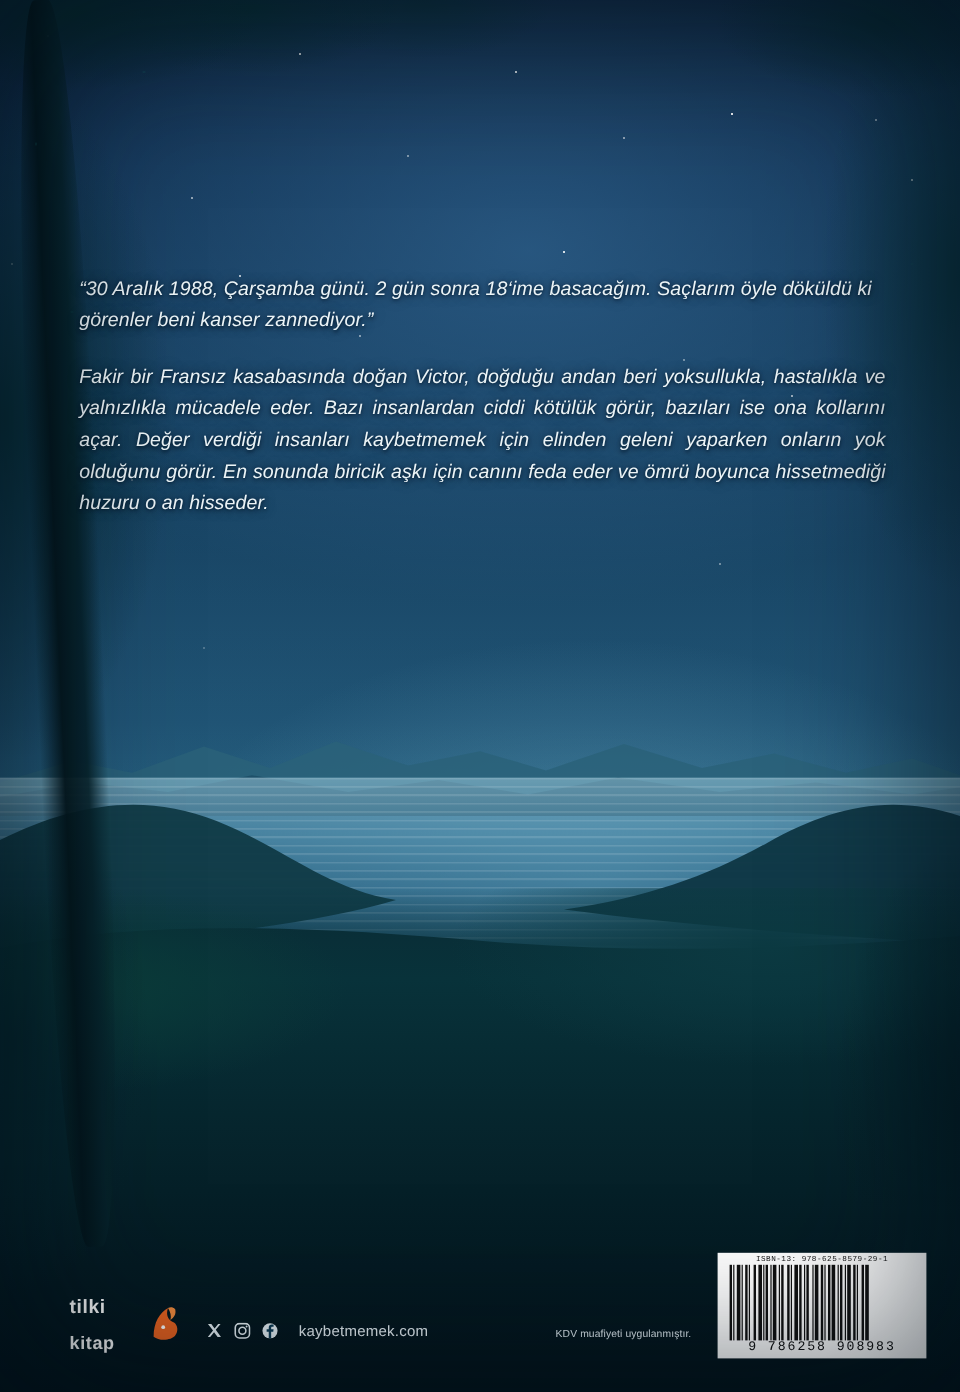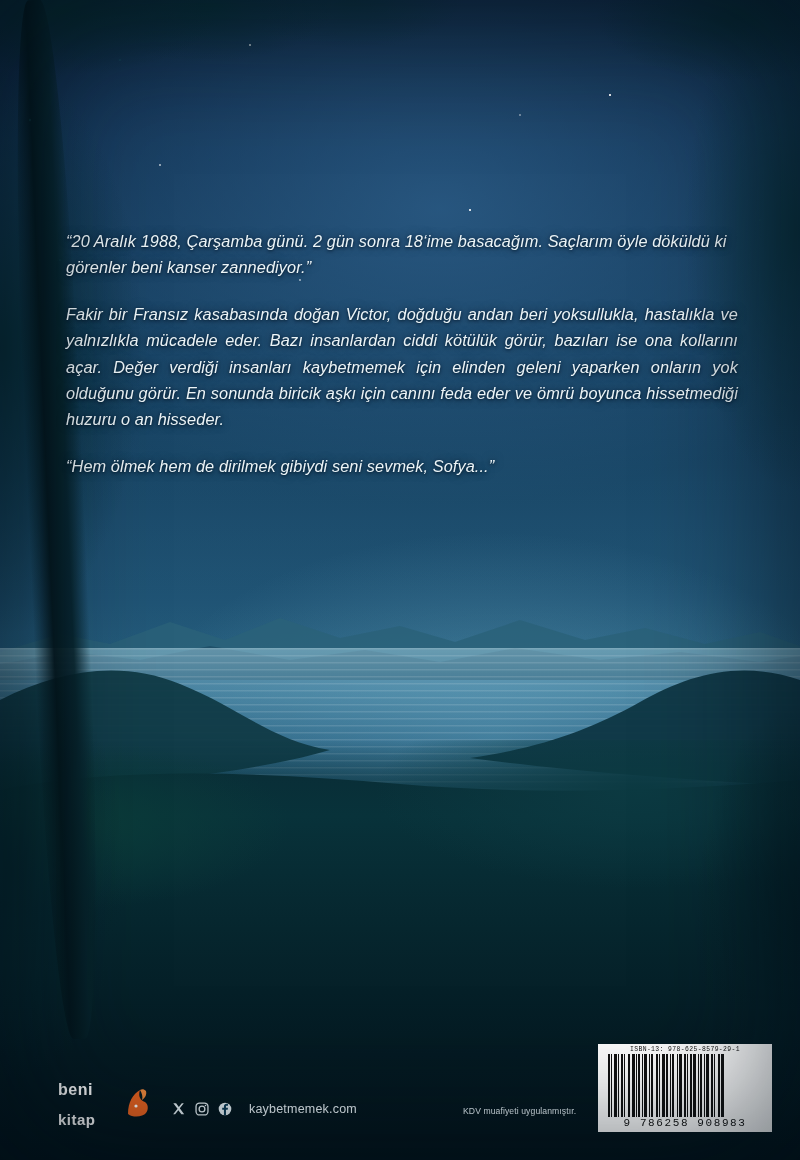--- a/index.html
+++ b/index.html
@@ -319,29 +319,28 @@
   </svg>
 
   <div class="forest-bottom"></div>
   <div class="forest-left"></div>
   <div class="forest-right"></div>
   <div class="canopy"></div>
   <div class="trunk"></div>
   <div class="tree-texture"></div>
 
   <div class="blurb">
-    <p>“20 Aralık 1988, Çarşamba günü. 2 gün sonra 18‘ime basacağım. Saçlarım öyle döküldü ki görenler beni kanser zannediyor.”</p>
+    <p>“30 Aralık 1988, Çarşamba günü. 2 gün sonra 18‘ime basacağım. Saçlarım öyle döküldü ki görenler beni kanser zannediyor.”</p>
     <p class="justified">Fakir bir Fransız kasabasında doğan Victor, doğduğu andan beri yoksullukla, hastalıkla ve yalnızlıkla mücadele eder. Bazı insanlardan ciddi kötülük görür, bazıları ise ona kollarını açar. Değer verdiği insanları kaybetmemek için elinden geleni yaparken onların yok olduğunu görür. En sonunda biricik aşkı için canını feda eder ve ömrü boyunca hissetmediği huzuru o an hisseder.</p>
-    <p>“Hem ölmek hem de dirilmek gibiydi seni sevmek, Sofya...”</p>
   </div>
 
   <div class="footer">
 
     <div class="logo">
-      <div class="word">beni</div>
+      <div class="word">tilki</div>
       <div class="word2">kitap</div>
       <svg class="fox" viewBox="0 0 26 34">
         <path d="M4,30 C4,18 9,10 16,6 C14,12 16,16 21,18 C24,20 25,25 22,29 C19,33 9,34 4,30 Z" fill="#e8621f"></path>
         <path d="M16,6 C18,9 19,13 18,16 C21,14 23,11 22,7 C20,5 18,5 16,6 Z" fill="#f08a3c"></path>
         <circle cx="12" cy="22" r="1.6" fill="#ffffff"></circle>
       </svg>
     </div>
 
     <div class="social">
       <span class="ic">

